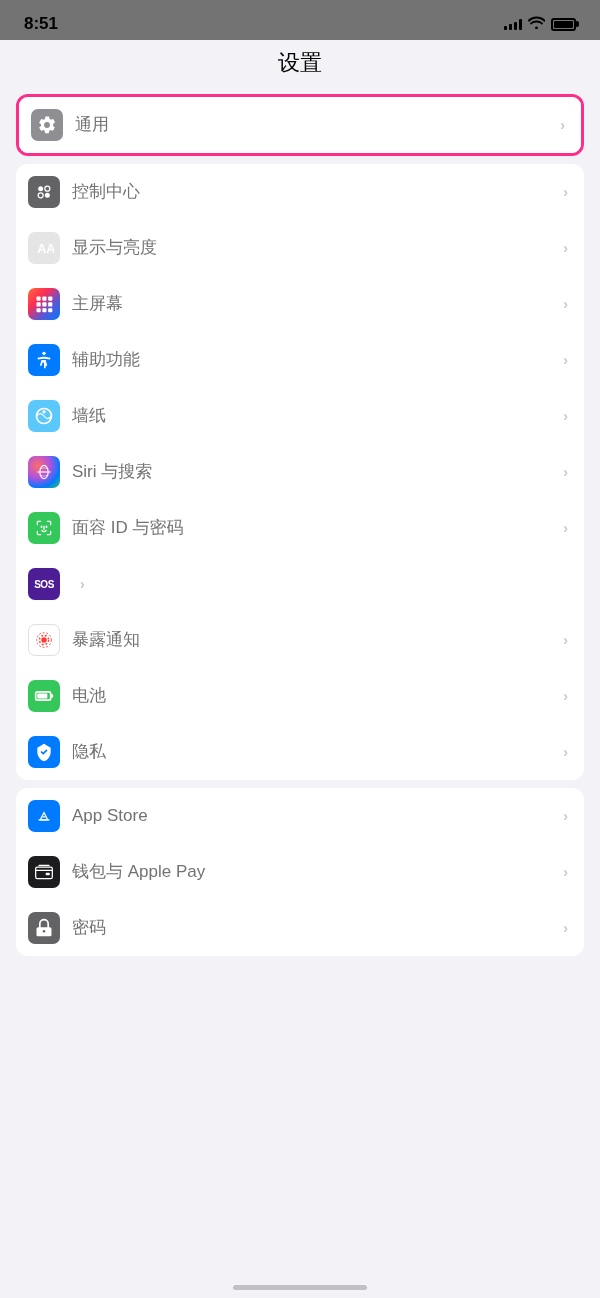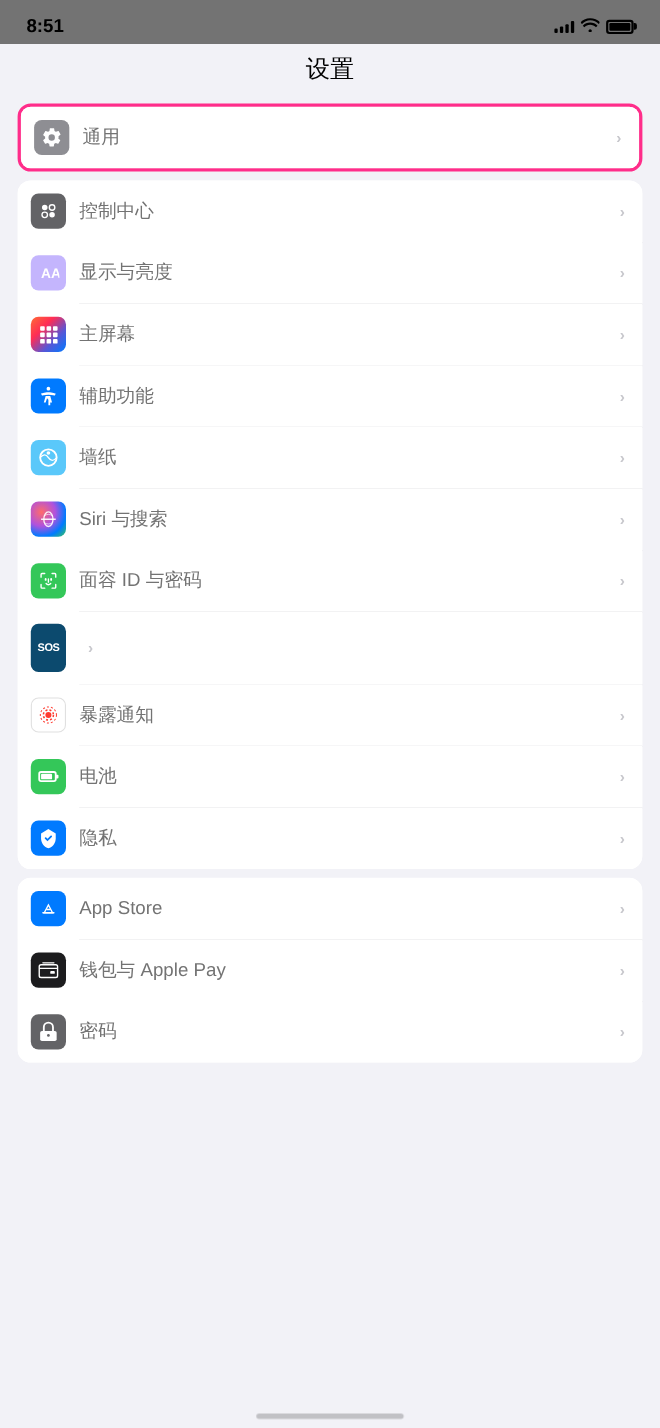--- a/index.html
+++ b/index.html
@@ -143,21 +143,21 @@
     .chevron {
       color: #c7c7cc;
       font-size: 14px;
       font-weight: 600;
       margin-left: 8px;
     }
 
     
     .icon-gray { background: #8e8e93; }
     .icon-gray2 { background: #636366; }
-    .icon-blue { background: #c4b5fd; text-align: center; }
+    .icon-blue { background: #e5e5e5; text-align: center; }
     .icon-blue-access { background: #007aff; }
     .icon-faceid { background: #34c759; }
 
     
     .icon-svg {
       width: 20px;
       height: 20px;
       fill: white;
     }
 
@@ -302,21 +302,21 @@
         <path d="M9 10v1M15 10v1" stroke="white" stroke-width="2" stroke-linecap="round"></path>
         <path d="M9.5 15c.7.8 1.6 1.3 2.5 1.3s1.8-.5 2.5-1.3" stroke="white" stroke-width="1.5" fill="none" stroke-linecap="round"></path>
         <line x1="12" y1="10" x2="12" y2="13.5" stroke="white" stroke-width="1.5" stroke-linecap="round"></line>
       </svg>
     </div>
     <span class="item-label">面容 ID 与密码</span>
     <span class="chevron">›</span>
   </div>
 
   <div class="settings-item">
-    <div class="item-icon" style="background:#0c4a6e; border-radius:7px; width:32px; height:44px; display:flex; align-items:center; justify-content:center;">
+    <div class="item-icon" style="background:#4c1d95; border-radius:7px; width:32px; height:32px; display:flex; align-items:center; justify-content:center;">
       <span style="color:white; font-size:10px; font-weight:900; letter-spacing:-0.5px;">SOS</span>
     </div>
     <span class="chevron">›</span>
   </div>
 
   <div class="settings-item">
     <div class="item-icon" style="background:white; border-radius:7px; width:32px; height:32px; display:flex; align-items:center; justify-content:center; border: 1px solid #e0e0e0;">
       <svg width="22" height="22" viewBox="0 0 24 24">
         <circle cx="12" cy="12" r="3" fill="#ff3b30"></circle>
         <circle cx="12" cy="12" r="5" fill="none" stroke="#ff3b30" stroke-width="1.5" stroke-dasharray="2 2"></circle>

